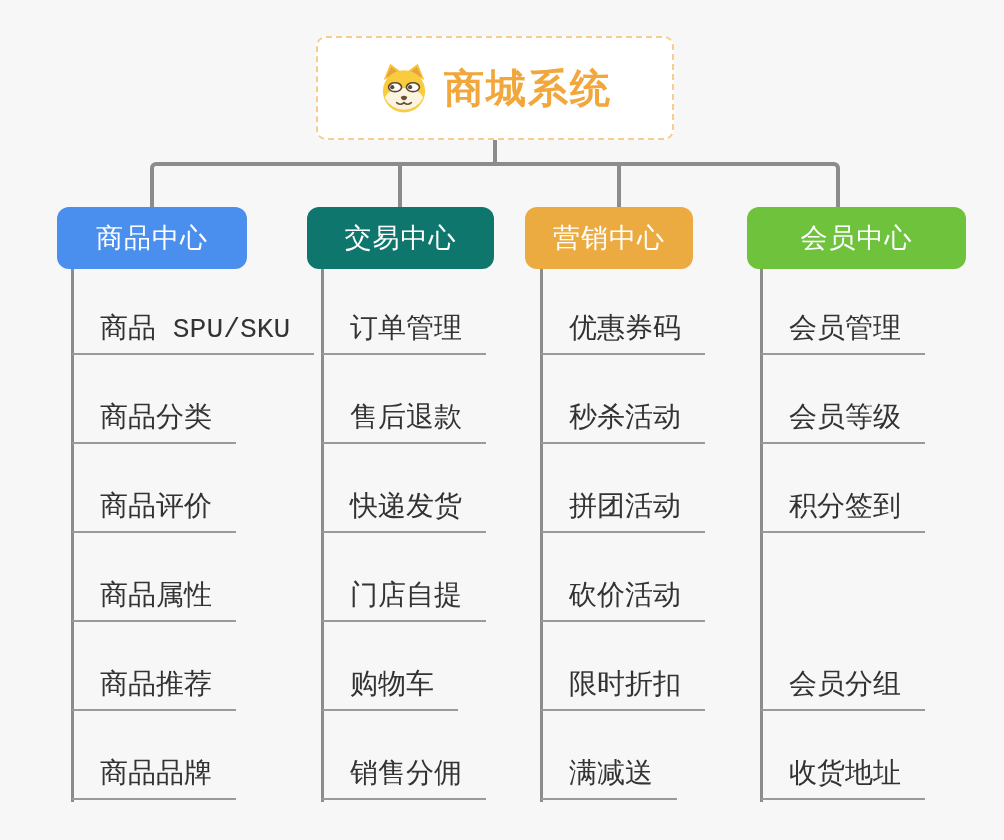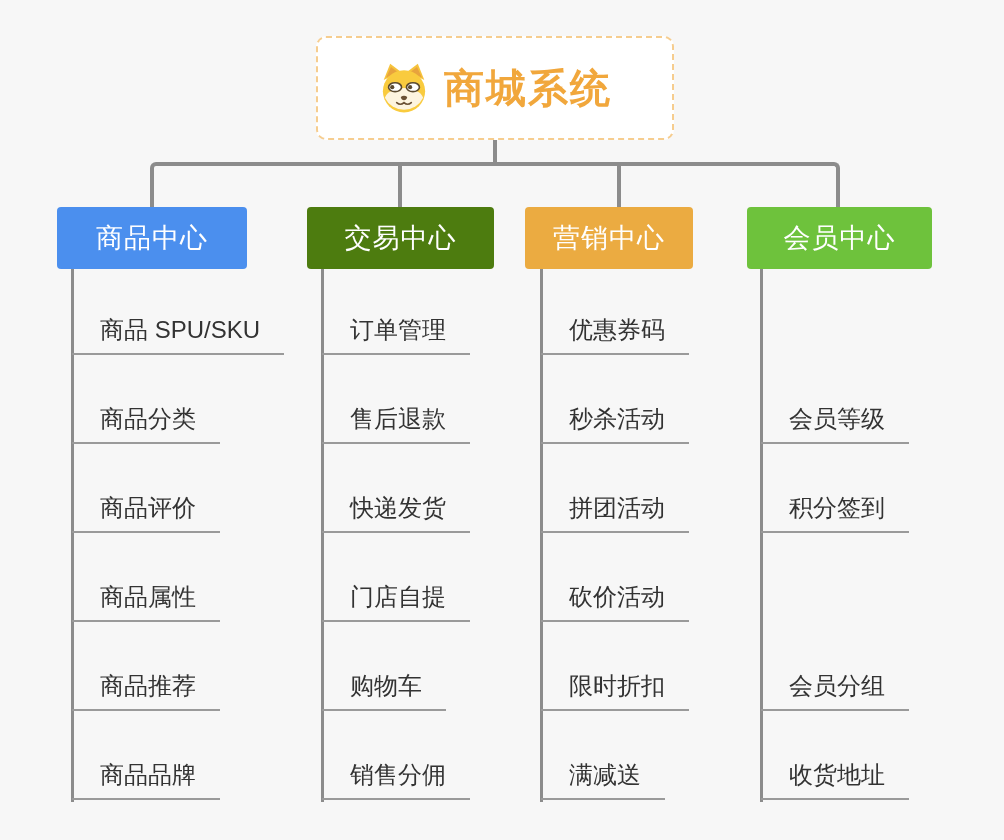--- a/index.html
+++ b/index.html
@@ -21,40 +21,41 @@
   .stem{left:493px;top:139px;width:4px;height:25px;}
   .bus{
     position:absolute;left:150px;top:162px;width:690px;height:46px;
     border:4px solid #8C8C8C;border-bottom:none;border-radius:6px 6px 0 0;
     box-sizing:border-box;background:transparent;
   }
   .drop2{left:398px;top:164px;width:4px;height:44px;}
   .drop3{left:617px;top:164px;width:4px;height:44px;}
   
   .branch{
-    position:absolute;top:207px;height:62px;border-radius:4px;color:#ffffff;
+    position:absolute;top:207px;height:62px;border-radius:12px;color:#ffffff;
     font-size:27px;letter-spacing:1px;display:flex;align-items:center;justify-content:center;
     cursor:pointer;
   }
   .b1{left:57px;width:190px;}
   .b2{left:307px;width:187px;}
   .b3{left:525px;width:168px;}
-  .b4{left:747px;width:185px;}
+  .b4{left:747px;width:219px;}
   
   .col{position:absolute;top:269px;width:250px;height:540px;}
   .c1{left:71px;}
   .c2{left:321px;}
   .c3{left:540px;}
   .c4{left:760px;}
   .spine{position:absolute;left:0;top:0;width:3px;height:533px;background:#8C8C8C;}
   .leaf{
     position:absolute;left:1px;white-space:nowrap;
-    font-size:24px;line-height:26px;color:#333333;
+    font-size:28px;line-height:26px;color:#333333;
     padding:0 24px 10px 28px;border-bottom:2px solid #9A9A9A;
     cursor:pointer;
+    font-family:Liberation Mono, monospace;
   }
   .r1{top:48px;}.r2{top:137px;}.r3{top:226px;}.r4{top:315px;}.r5{top:404px;}.r6{top:493px;}
 </style>
 </head>
 <body>
 
 <div class="canvas">
 
   <div class="line stem"></div>
   <div class="bus"></div>
@@ -73,21 +74,21 @@
       <ellipse cx="43" cy="31" rx="8" ry="5.5" fill="#ffffff" stroke="#5B4A2F" stroke-width="2"></ellipse>
       <circle cx="17.5" cy="31" r="2.6" fill="#5B4A2F"></circle>
       <circle cx="39.5" cy="31" r="2.6" fill="#5B4A2F"></circle>
       <path d="M28 43 q4 -3 8 0 q-1 4 -4 4 q-3 0 -4 -4 Z" fill="#6B5134"></path>
       <path d="M23 50 q4.5 4 9 0 q4.5 4 9 0" fill="none" stroke="#6B5134" stroke-width="2" stroke-linecap="round"></path>
     </svg>
     <span class="root-title" style="color: rgb(241, 167, 60);">商城系统</span>
   </div>
 
   <div class="branch b1" style="background-color: rgb(75, 143, 238);">商品中心</div>
-  <div class="branch b2" style="background-color: #4d7c0f;">交易中心</div>
+  <div class="branch b2" style="background-color: #0f766e;">交易中心</div>
   <div class="branch b3" style="background-color: rgb(235, 171, 65);">营销中心</div>
   <div class="branch b4" style="background-color: rgb(110, 194, 60);">会员中心</div>
 
   <div class="col c1">
     <div class="spine"></div>
     <div class="leaf r1">商品 SPU/SKU</div>
     <div class="leaf r2">商品分类</div>
     <div class="leaf r3">商品评价</div>
     <div class="leaf r4">商品属性</div>
     <div class="leaf r5">商品推荐</div>
@@ -109,19 +110,20 @@
     <div class="leaf r1">优惠券码</div>
     <div class="leaf r2">秒杀活动</div>
     <div class="leaf r3">拼团活动</div>
     <div class="leaf r4">砍价活动</div>
     <div class="leaf r5">限时折扣</div>
     <div class="leaf r6">满减送</div>
   </div>
 
   <div class="col c4">
     <div class="spine"></div>
+    <div class="leaf r1">会员管理</div>
     <div class="leaf r2">会员等级</div>
     <div class="leaf r3">积分签到</div>
     <div class="leaf r6">收货地址</div>
     <div class="leaf r5">会员分组</div>
   </div>
 
 </div>
 
 </body></html>

